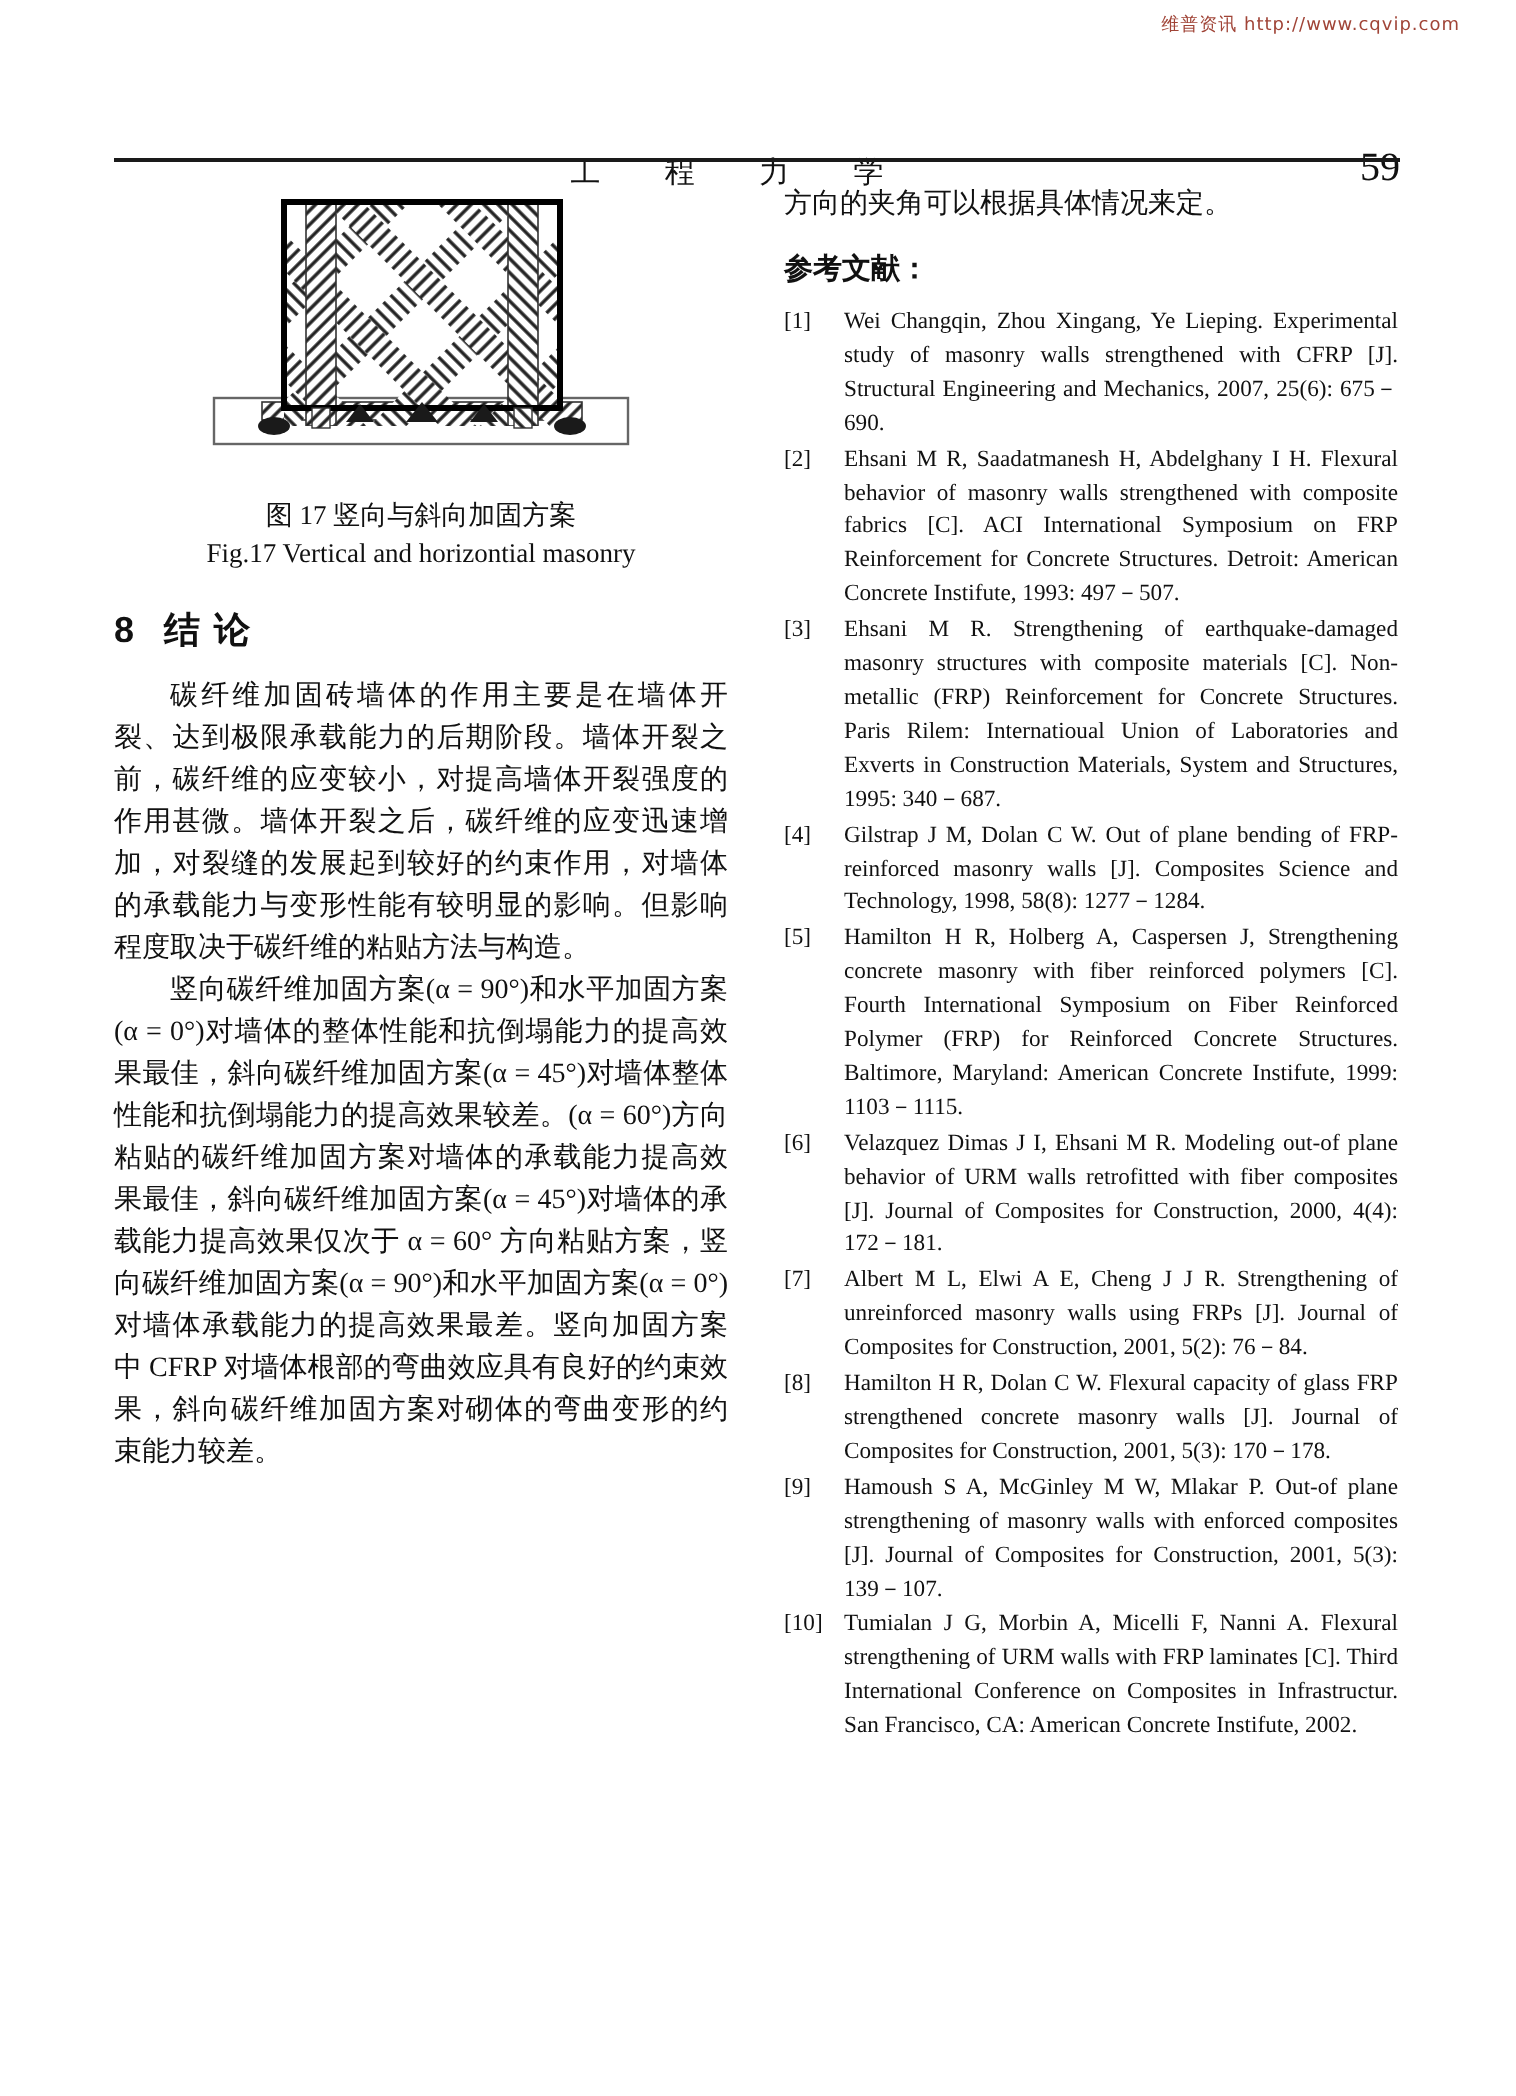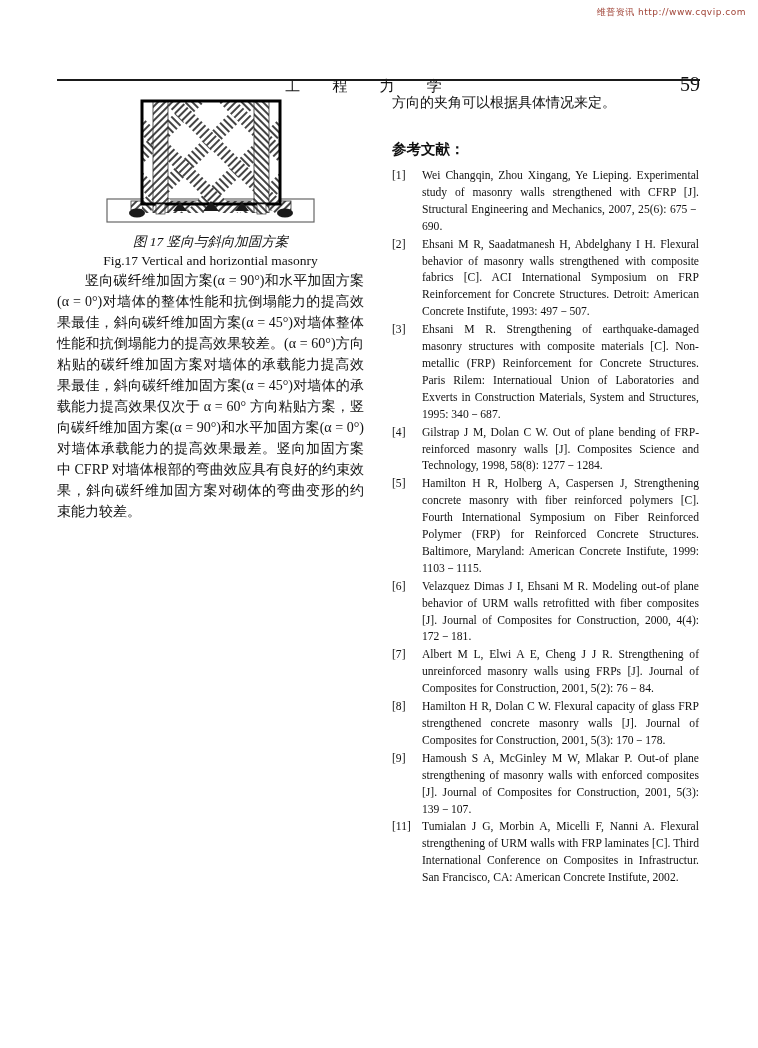--- a/index.html
+++ b/index.html
@@ -5,21 +5,21 @@
   html,body{margin:0;padding:0;}
   body{
     width:758px;height:1048px;
     background:#ffffff;
     font-family:"Liberation Serif","DejaVu Serif",serif;
     color:#111;
     position:relative;
     overflow:hidden;
   }
   .watermark{
-    position:absolute;top:6px;right:12px;
+    position:absolute;top:6px;right:28px;
     font-size:9px;color:#a04437;letter-spacing:0.5px;
     font-family:"DejaVu Sans",sans-serif;
   }
   .page-header{
     position:absolute;top:57px;left:57px;width:643px;
     display:flex;align-items:flex-end;
   }
   .journal-title{
     flex:1;text-align:center;
     font-size:15px;letter-spacing:14px;text-indent:14px;
@@ -31,41 +31,41 @@
     border-top:2px solid #1a1a1a;height:0;
   }
   .columns{
     position:absolute;top:92px;left:57px;width:643px;
     display:flex;gap:28px;
   }
   .col{width:307px;}
   .figure-block{margin:0;text-align:center;}
   .figure-canvas{display:inline-block;}
   .caption-zh{
-    font-size:13.5px;line-height:19px;margin-top:0;font-style:italic;
+    font-size:13.5px;line-height:19px;margin-top:15px;
   }
   .caption-en{
     font-size:13.5px;line-height:19px;
   }
   .section-heading{
     font-family:"Liberation Sans","DejaVu Sans",sans-serif;
     font-size:18px;font-weight:bold;
     margin:17px 0 11px 0;letter-spacing:1px;
   }
   .section-heading .sec-num{margin-right:14px;}
   .body-para{
     font-size:14px;line-height:21px;
     text-align:justify;text-indent:2em;
     margin:0;
   }
   .body-para.no-indent{text-indent:0;}
   .refs-heading{
     font-family:"Liberation Sans","DejaVu Sans",sans-serif;
     font-size:14.5px;font-weight:bold;
-    margin:27px 0 9px 0;
+    margin:12px 0 9px 0;
   }
   .ref-list{margin:0;padding:0;list-style:none;}
   .ref-item{
     display:flex;
     font-size:11.6px;line-height:16.9px;
     margin-bottom:1px;
   }
   .ref-id{width:30px;flex:none;}
   .ref-text{flex:1;text-align:justify;}
 </style>
@@ -128,21 +128,25 @@
           <rect x="53" y="112" width="9" height="10" fill="url(#hatchA)" stroke="#333" stroke-width="0.7"></rect>
           <rect x="154" y="112" width="9" height="10" fill="url(#hatchB)" stroke="#333" stroke-width="0.7"></rect>
         </svg>
       </span>
       <figcaption>
         <div class="caption-zh">图 17  竖向与斜向加固方案</div>
         <div class="caption-en">Fig.17  Vertical and horizontial masonry</div>
       </figcaption>
     </figure>
 
+    <h2 class="section-heading">
+      <span class="sec-num">8</span><span>结  论</span>
+    </h2>
 
+    <p class="body-para">碳纤维加固砖墙体的作用主要是在墙体开裂、达到极限承载能力的后期阶段。墙体开裂之前，碳纤维的应变较小，对提高墙体开裂强度的作用甚微。墙体开裂之后，碳纤维的应变迅速增加，对裂缝的发展起到较好的约束作用，对墙体的承载能力与变形性能有较明显的影响。但影响程度取决于碳纤维的粘贴方法与构造。</p>
     <p class="body-para">竖向碳纤维加固方案(α = 90°)和水平加固方案(α = 0°)对墙体的整体性能和抗倒塌能力的提高效果最佳，斜向碳纤维加固方案(α = 45°)对墙体整体性能和抗倒塌能力的提高效果较差。(α = 60°)方向粘贴的碳纤维加固方案对墙体的承载能力提高效果最佳，斜向碳纤维加固方案(α = 45°)对墙体的承载能力提高效果仅次于 α = 60° 方向粘贴方案，竖向碳纤维加固方案(α = 90°)和水平加固方案(α = 0°)对墙体承载能力的提高效果最差。竖向加固方案中 CFRP 对墙体根部的弯曲效应具有良好的约束效果，斜向碳纤维加固方案对砌体的弯曲变形的约束能力较差。</p>
   </div>
 
   <div class="col">
     <p class="body-para no-indent">方向的夹角可以根据具体情况来定。</p>
 
     <h3 class="refs-heading">参考文献：</h3>
 
     <ul class="ref-list">
       <li class="ref-item">
@@ -175,18 +179,18 @@
       </li>
       <li class="ref-item">
         <span class="ref-id">[8]</span>
         <span class="ref-text">Hamilton H R, Dolan C W. Flexural capacity of glass FRP strengthened concrete masonry walls [J]. Journal of Composites for Construction, 2001, 5(3): 170－178.</span>
       </li>
       <li class="ref-item">
         <span class="ref-id">[9]</span>
         <span class="ref-text">Hamoush S A, McGinley M W, Mlakar P. Out-of plane strengthening of masonry walls with enforced composites [J]. Journal of Composites for Construction, 2001, 5(3): 139－107.</span>
       </li>
       <li class="ref-item">
-        <span class="ref-id">[11]</span>
+        <span class="ref-id">[10]</span>
         <span class="ref-text">Tumialan J G, Morbin A, Micelli F, Nanni A. Flexural strengthening of URM walls with FRP laminates [C]. Third International Conference on Composites in Infrastructur. San Francisco, CA: American Concrete Instifute, 2002.</span>
       </li>
     </ul>
   </div>
 </div>
 
 </body></html>

